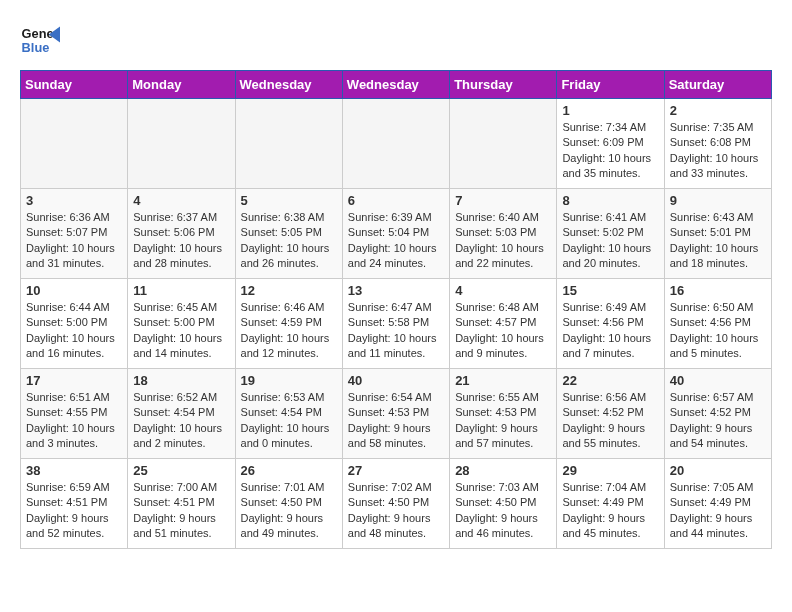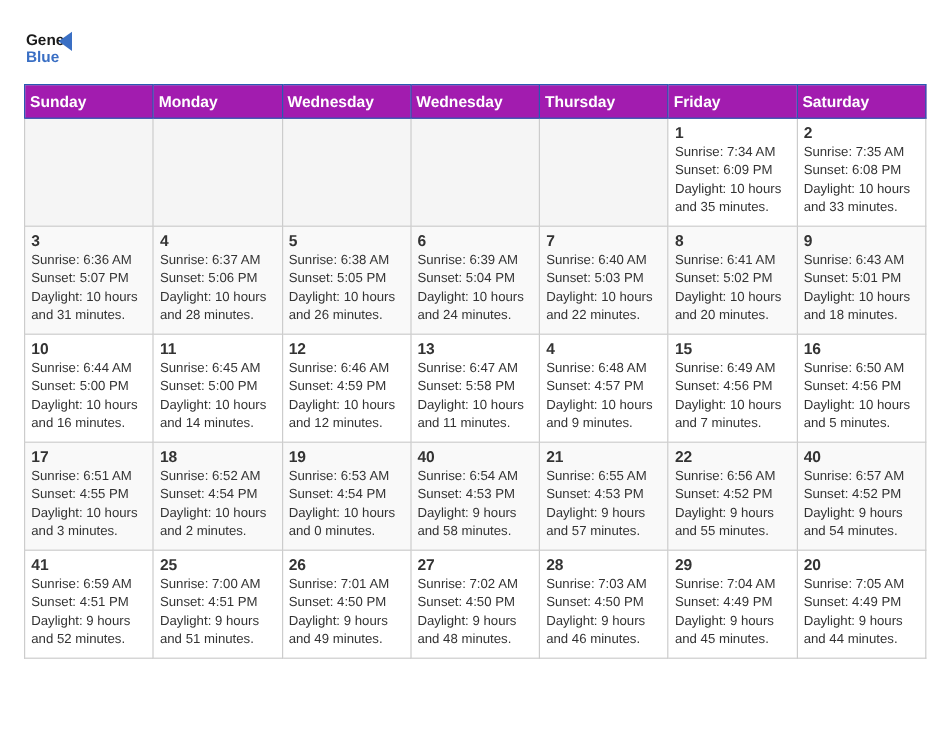--- a/index.html
+++ b/index.html
@@ -259,21 +259,21 @@
         </td>
         <td>
           <div class="day-num">40</div>
           <div class="cell-info">Sunrise: 6:57 AM
 Sunset: 4:52 PM
 Daylight: 9 hours and 54 minutes.</div>
         </td>
       </tr>
       <tr class="row-odd">
         <td>
-          <div class="day-num">41</div>
+          <div class="day-num">38</div>
           <div class="cell-info">Sunrise: 6:59 AM
 Sunset: 4:51 PM
 Daylight: 9 hours and 52 minutes.</div>
         </td>
         <td>
           <div class="day-num">25</div>
           <div class="cell-info">Sunrise: 7:00 AM
 Sunset: 4:51 PM
 Daylight: 9 hours and 51 minutes.</div>
         </td>

